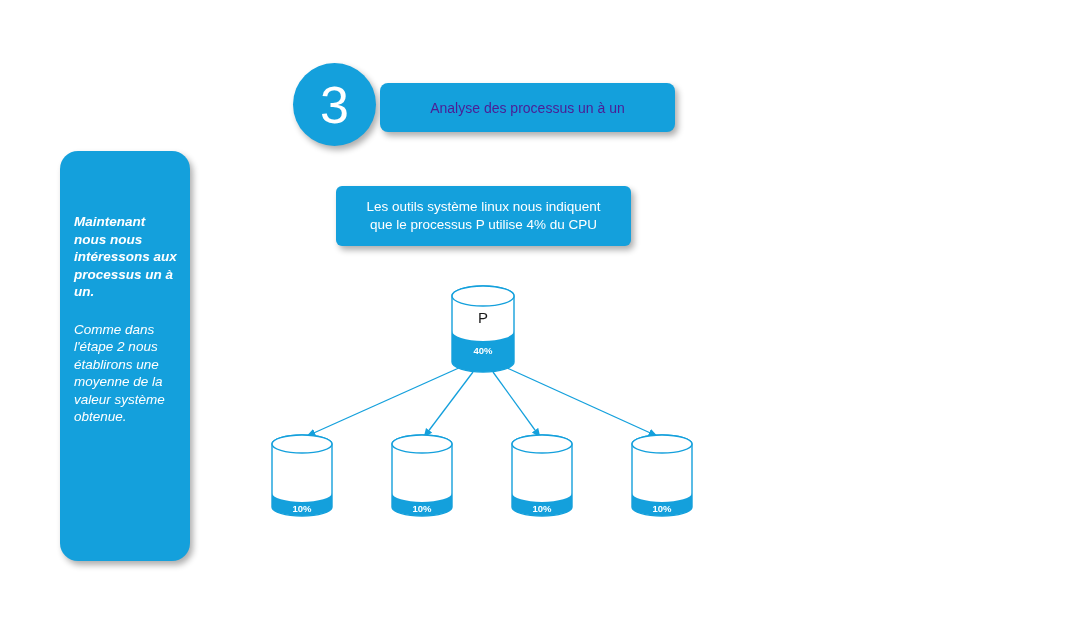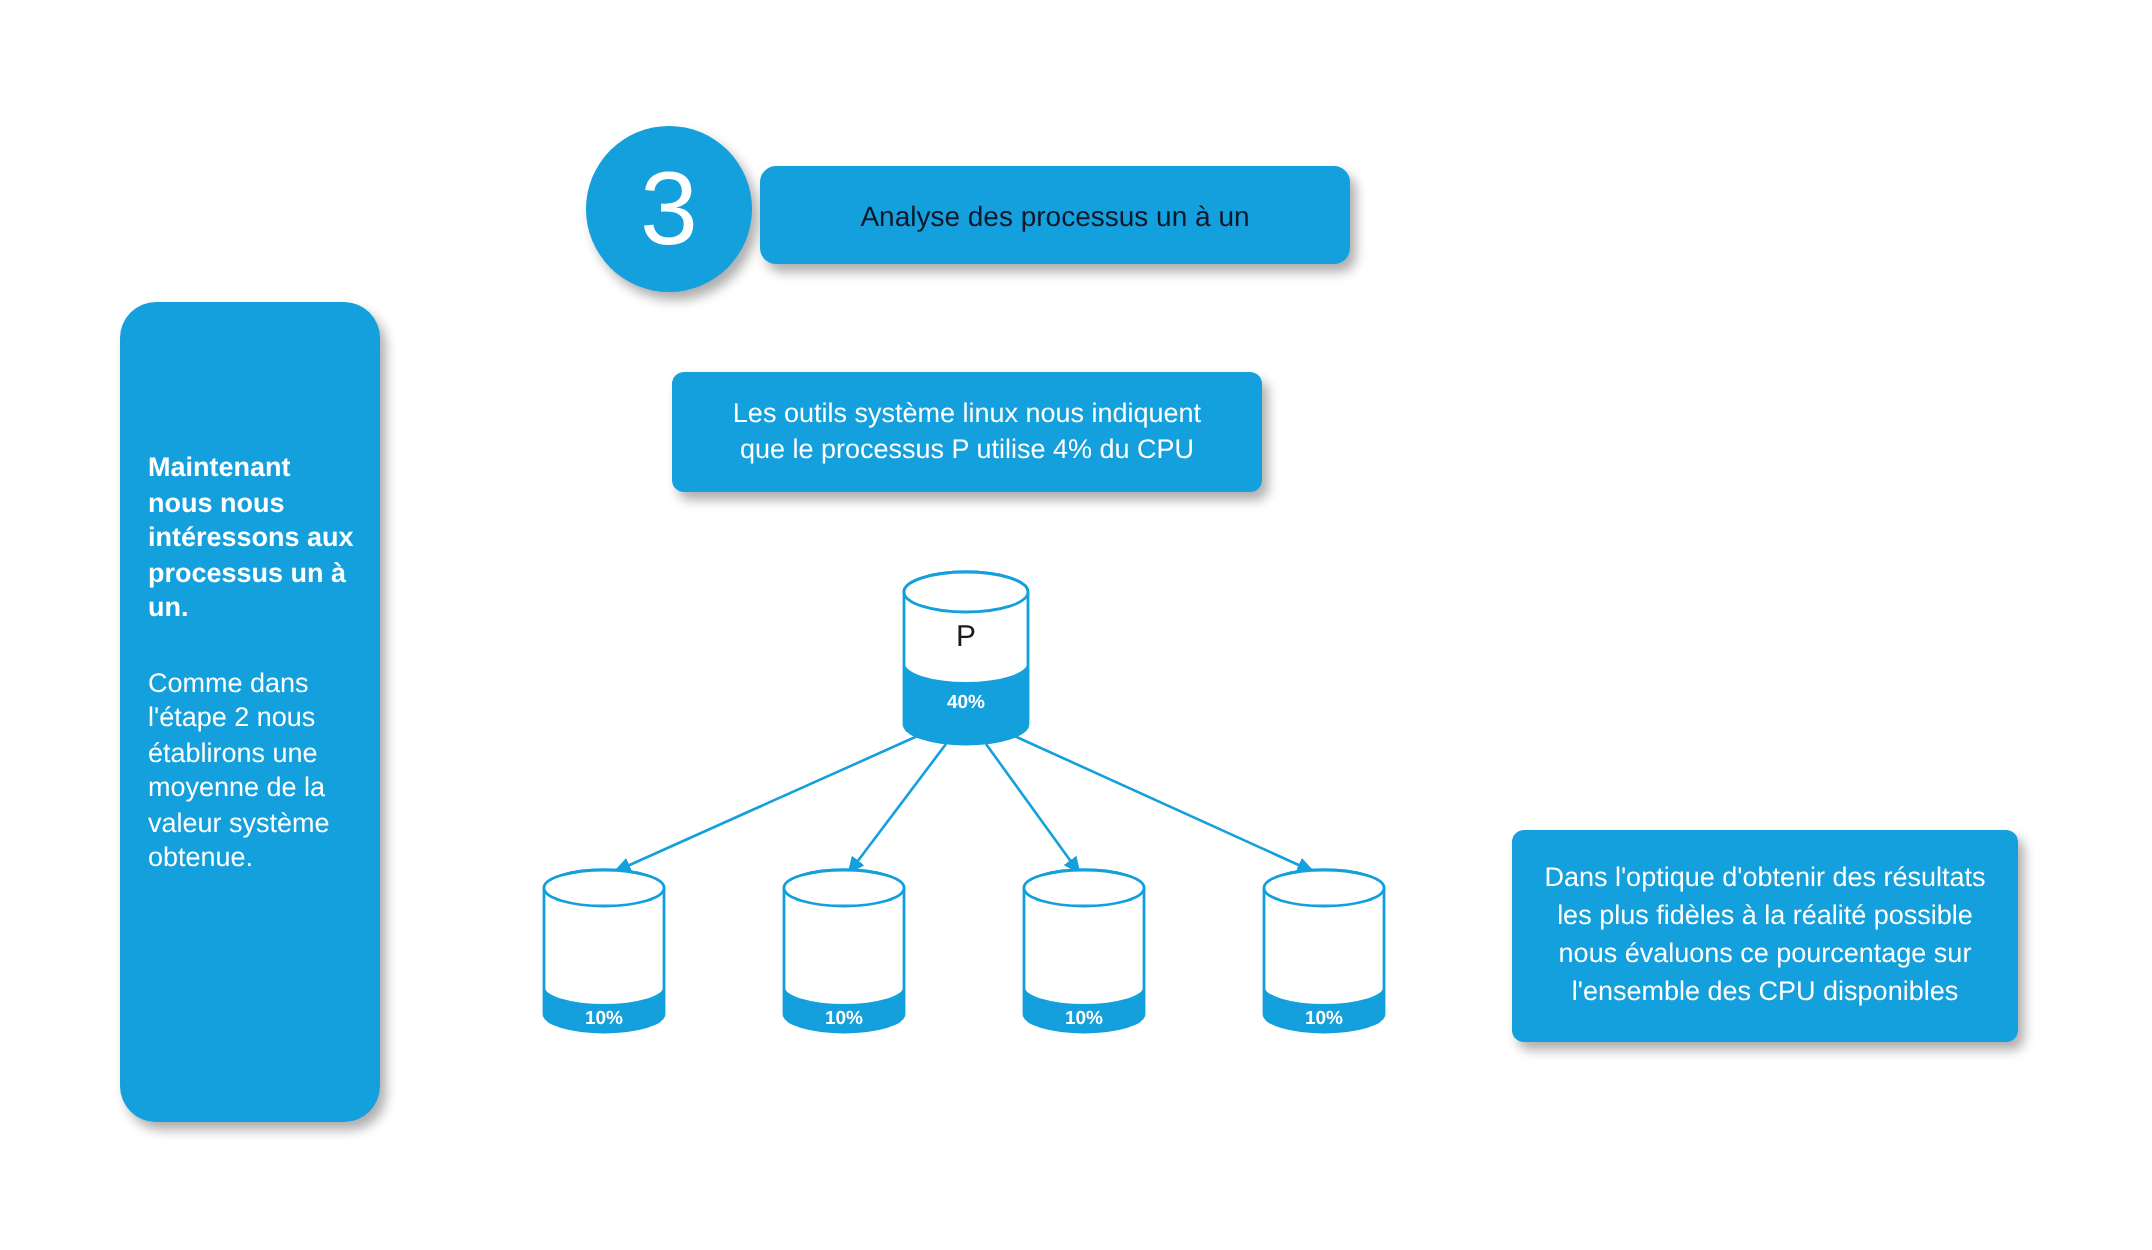--- a/index.html
+++ b/index.html
@@ -20,31 +20,31 @@
     width:83px;height:83px;border-radius:50%;
     background:var(--accent);
     display:flex;align-items:center;justify-content:center;
     color:#ffffff;font-size:52px;font-weight:400;
   }
   .title-box{
     position:absolute;left:380px;top:83px;
     width:295px;height:49px;border-radius:8px;
     background:var(--accent);
     display:flex;align-items:center;justify-content:center;
-    color:#0f172a;font-size:14px;text-align:center;
+    color:#4c1d95;font-size:14px;text-align:center;
   }
   .left-panel{
     position:absolute;left:60px;top:151px;
     width:130px;height:410px;border-radius:18px;
     background:var(--accent);
     color:#ffffff;font-size:13.5px;line-height:1.3;
     box-sizing:border-box;
     padding:62px 12px 12px 14px;
   }
-  .left-panel p{margin:12px 0 20px 0;}
+  .left-panel p{margin:0 0 20px 0;font-style:italic;}
   .left-panel p.bold{font-weight:700;}
   .info-box{
     position:absolute;left:336px;top:186px;
     width:295px;height:60px;border-radius:6px;
     background:var(--accent);
     display:flex;align-items:center;justify-content:center;
     color:#ffffff;font-size:13.5px;line-height:1.35;text-align:center;
     box-sizing:border-box;padding:4px 18px;
   }
   .right-box{
@@ -80,23 +80,20 @@
 
   <div class="left-panel shadow">
     <p class="bold">Maintenant nous nous intéressons aux processus un à un.</p>
     <p>Comme dans l'étape 2 nous établirons une moyenne de la valeur système obtenue.</p>
   </div>
 
   <div class="info-box shadow">
     <span>Les outils système linux nous indiquent que le processus P utilise 4% du CPU</span>
   </div>
 
-  <div class="right-box shadow">
-    <span>Dans l'optique d'obtenir des résultats les plus fidèles à la réalité possible nous évaluons ce pourcentage sur l'ensemble des CPU disponibles</span>
-  </div>
 
   <svg class="diagram" width="1076" height="625" viewBox="0 0 1076 625">
     <defs>
       <marker id="arrowhead" markerWidth="9" markerHeight="8" refX="6.5" refY="3" orient="auto" markerUnits="strokeWidth">
         <path d="M0,0 L7,3 L0,6 Z" fill="#14a0dc"></path>
       </marker>
     </defs>
 
     <g>
       <line class="arrow" x1="461" y1="367" x2="307" y2="436" marker-end="url(#arrowhead)"></line>

